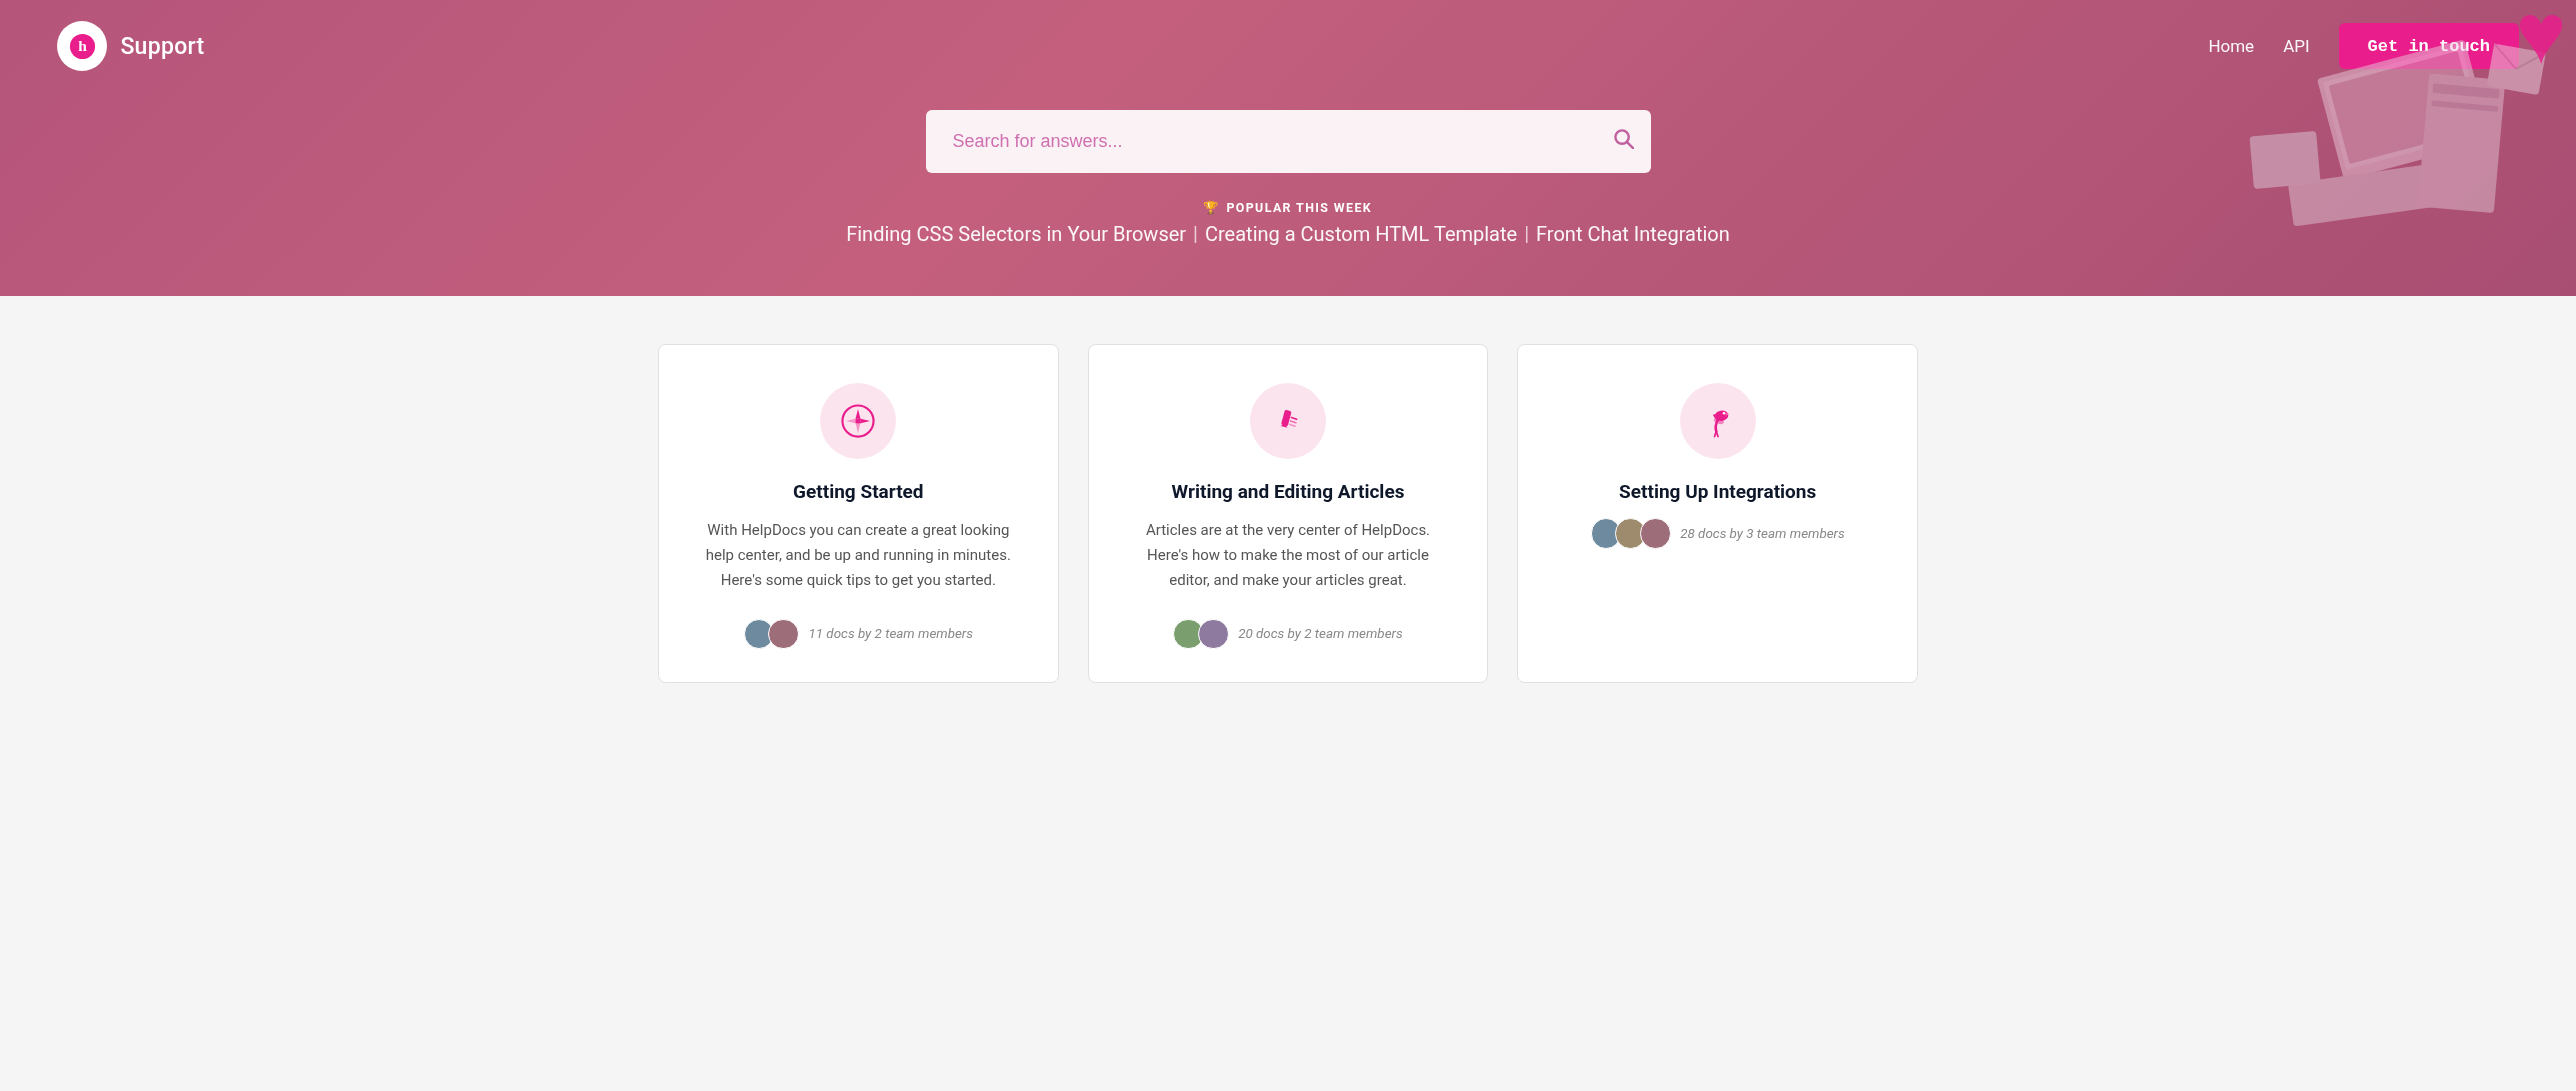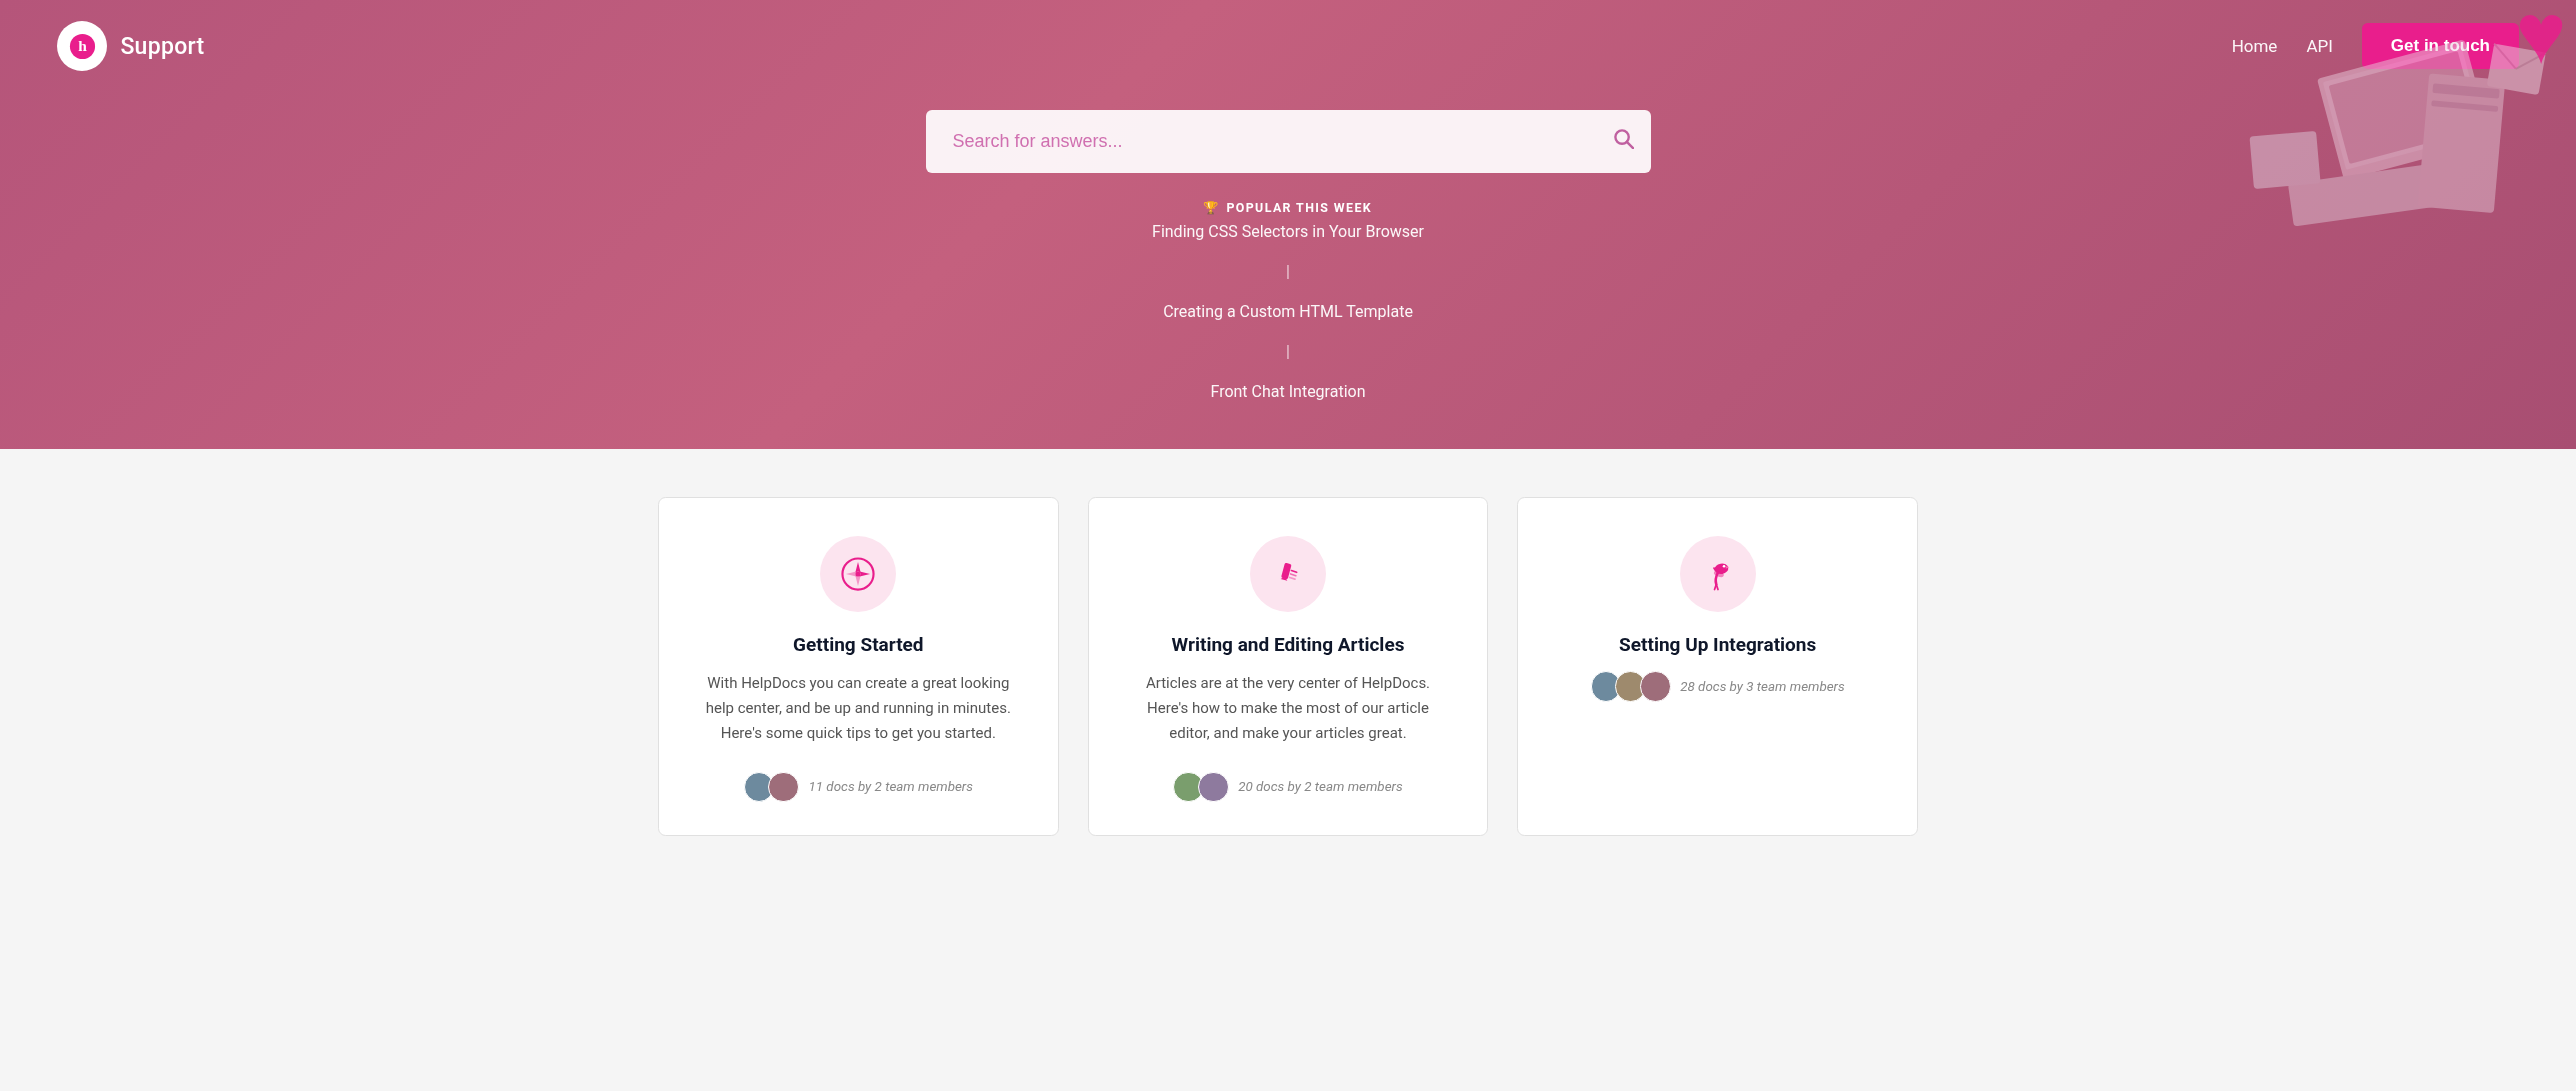--- a/index.html
+++ b/index.html
@@ -78,20 +78,21 @@
 
     .btn-contact {
       background: #e91e8c;
       color: white;
       border: none;
       border-radius: 5.7px;
       padding: 13.4px 29px;
       font-size: 17px;
       font-weight: 600;
       cursor: pointer;
+      font-family: Liberation Mono, monospace;
     }
 
     
     .search-wrap {
       max-width: 725px;
       margin: 9.5px auto 0;
       position: relative;
     }
 
     .search-input {
@@ -135,27 +136,26 @@
       text-transform: uppercase;
       margin-bottom: 7.6px;
       display: flex;
       align-items: center;
       justify-content: center;
       gap: 5.7px;
     }
 
     .popular-links {
       color: white;
-      font-size: 16px;
+      font-size: 20px;
       display: flex;
       align-items: center;
       justify-content: center;
-      gap: 21px;
+      gap: 7px;
       flex-wrap: wrap;
-      flex-direction: column;
     }
 
     .popular-links a {
       color: white;
       text-decoration: none;
       opacity: 0.95;
     }
 
     .popular-sep {
       opacity: 0.7;

